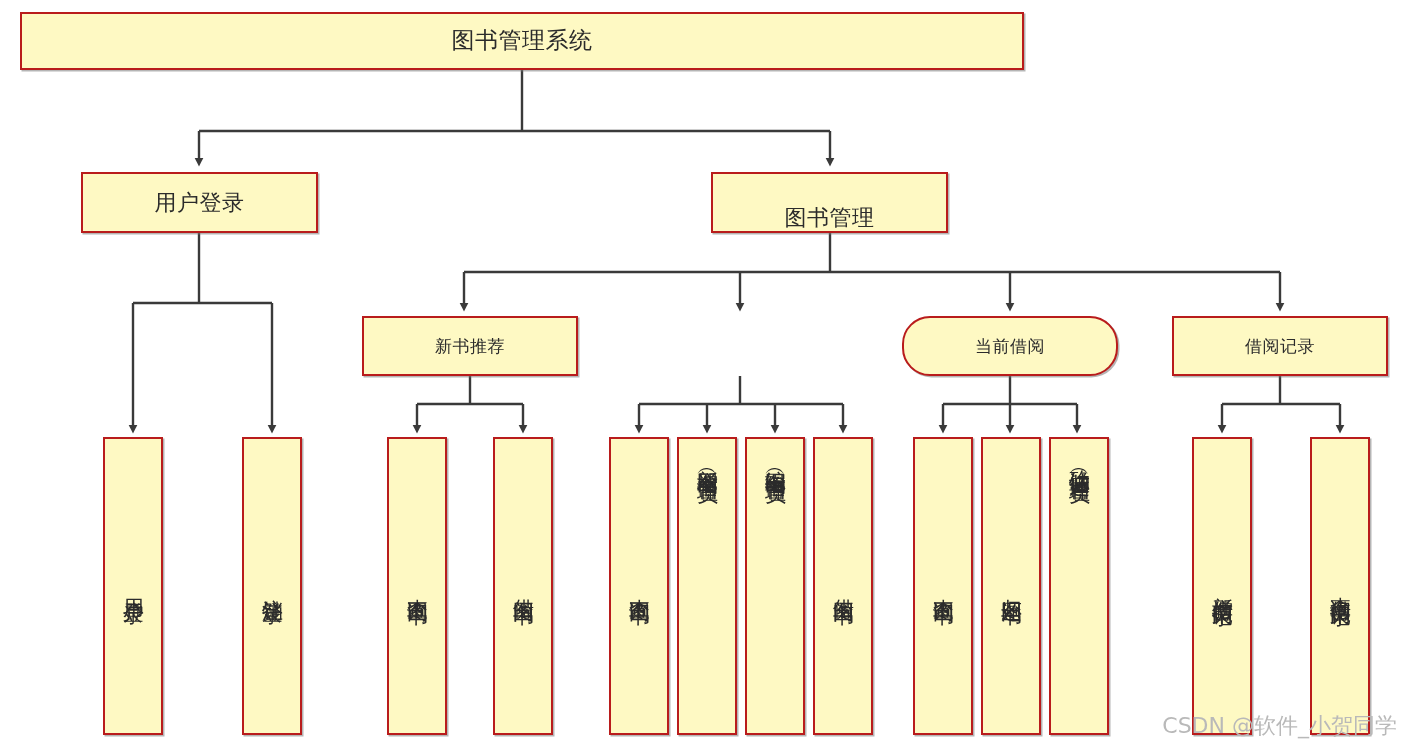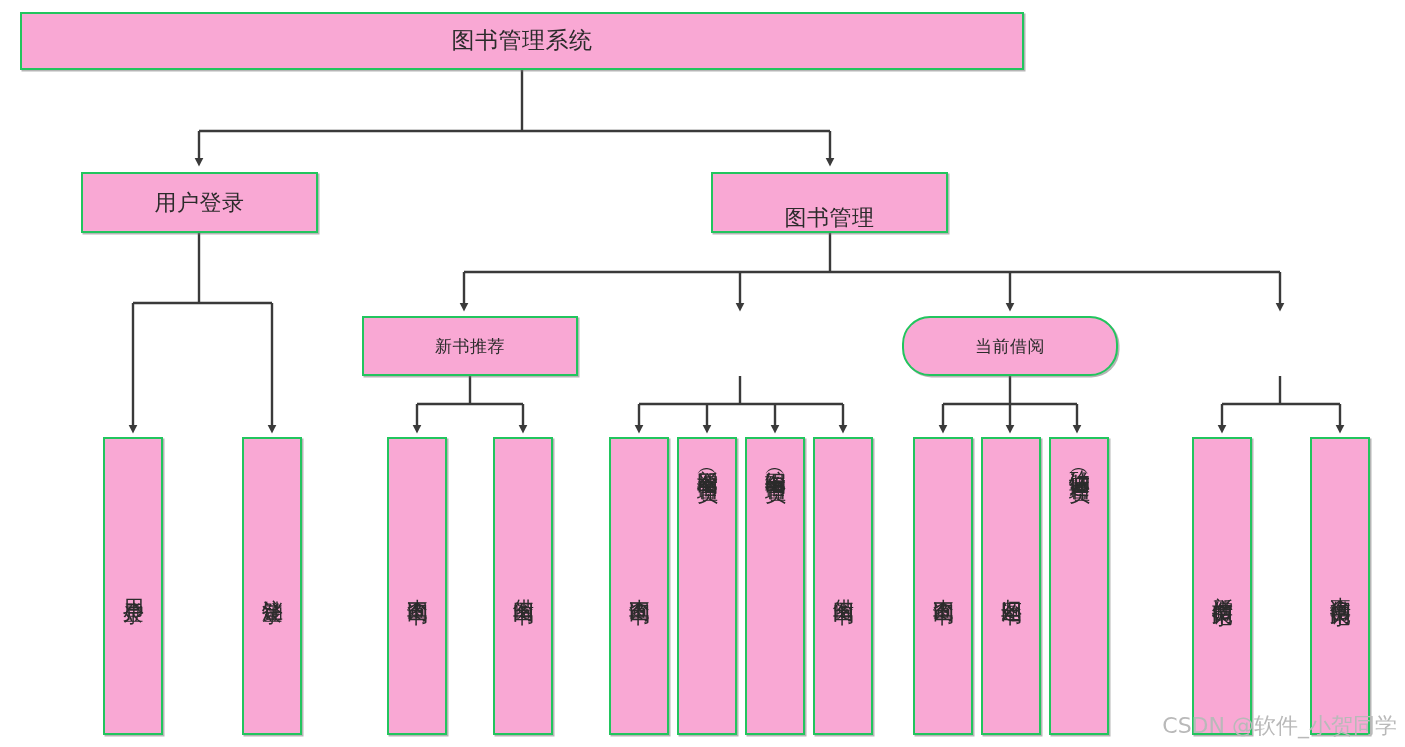--- a/index.html
+++ b/index.html
@@ -22,22 +22,22 @@
     position: absolute;
     left: 0;
     top: 0;
     width: 1405px;
     height: 747px;
     pointer-events: none;
   }
   .node {
     position: absolute;
     box-sizing: border-box;
-    background: #f9a8d4;
-    border: 2px solid #22c55e;
+    background: #fef9c3;
+    border: 2px solid #b91c1c;
     box-shadow: 1.5px 1.5px 0 0 rgba(120,120,120,0.55);
     display: flex;
     align-items: center;
     justify-content: center;
     color: #2b2b2b;
   }
   .node-label {
     text-align: center;
     line-height: 1.18;
     white-space: nowrap;
@@ -142,20 +142,23 @@
   <div class="node level2" style="left:711px; top:172px; width:237px; height:61px;align-items:flex-end;">
     <span class="node-label">图书管理</span>
   </div>
 
   <div class="node level3" style="left:362px; top:316px; width:216px; height:60px;">
     <span class="node-label">新书推荐</span>
   </div>
   <div class="node level3" style="left:902px; top:316px; width:216px; height:60px;border-radius:28px;">
     <span class="node-label">当前借阅</span>
   </div>
+  <div class="node level3" style="left:1172px; top:316px; width:216px; height:60px;">
+    <span class="node-label">借阅记录</span>
+  </div>
 
   <div class="node leaf centered" style="left:103px; top:437px; width:60px; height:298px;">
     <span class="node-label">用户登录</span>
   </div>
   <div class="node leaf centered" style="left:242px; top:437px; width:60px; height:298px;">
     <span class="node-label">注销登录</span>
   </div>
 
   <div class="node leaf centered" style="left:387px; top:437px; width:60px; height:298px;">
     <span class="node-label">查询图书</span>

